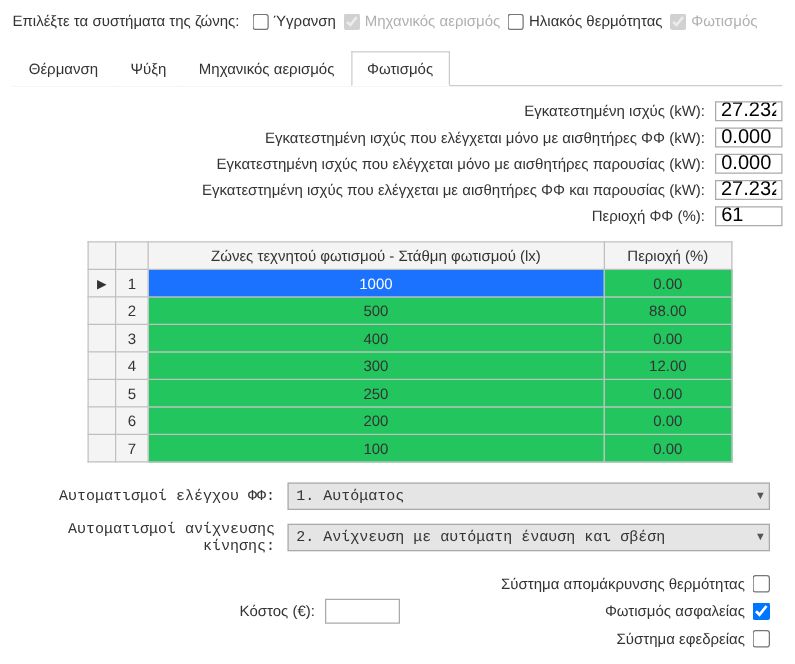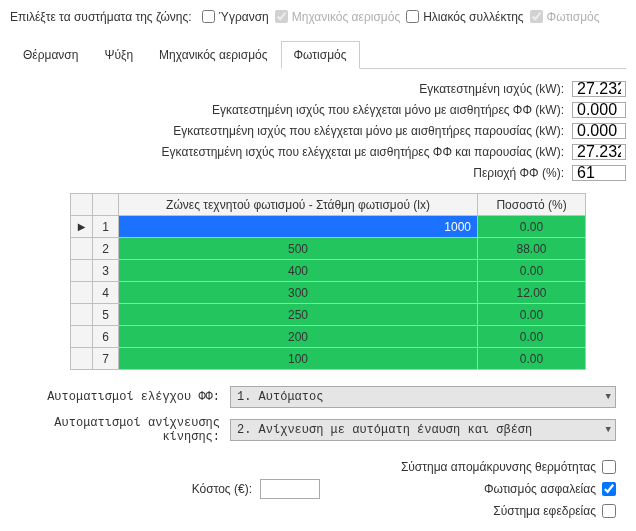--- a/index.html
+++ b/index.html
@@ -20,21 +20,21 @@
   .sys-row {
     display: flex;
     align-items: center;
     gap: 6px;
     margin-bottom: 10px;
     padding: 2px 0 6px 0;
   }
   .sys-label { margin-right: 4px; }
   .chk {
     display: inline-flex;
-    align-items: flex-start;
+    align-items: flex-end;
     gap: 4px;
   }
   .chk input[type=checkbox] {
     width: 13px; height: 13px;
     margin: 0;
   }
   .chk.disabled { color: #b0b0b0; }
   .chk.disabled input { accent-color: #b0b0b0; }
   .tabs {
     display: flex;
@@ -102,21 +102,20 @@
   }
   table.grid .indicator {
     background: #f4f4f4;
     width: 22px;
     text-align: center;
     font-size: 10px;
   }
   table.grid td.sel {
     background: #1a72ff;
     color: #fff;
-    text-align: right;
   }
   .combo-rows {
     display: flex;
     flex-direction: column;
     gap: 8px;
     margin: 0 10px 16px 10px;
     font-family: Liberation Mono, monospace;
   }
   .combo-row {
     display: flex;
@@ -189,21 +188,21 @@
     <label class="chk">
       <input type="checkbox" style="">
       <span>Ύγρανση</span>
     </label>
     <label class="chk disabled">
       <input type="checkbox" checked="" disabled="" style="">
       <span>Μηχανικός αερισμός</span>
     </label>
     <label class="chk">
       <input type="checkbox" style="">
-      <span>Ηλιακός συλλέκτης</span>
+      <span>Ηλιακός θερμότητας</span>
     </label>
     <label class="chk disabled">
       <input type="checkbox" checked="" disabled="" style="">
       <span>Φωτισμός</span>
     </label>
   </div>
 
   <div class="tabs">
     <div class="tab">Θέρμανση</div>
     <div class="tab">Ψύξη</div>
@@ -234,21 +233,21 @@
     </div>
   </div>
 
   <div class="grid-wrap">
     <table class="grid">
       <thead>
         <tr>
           <th class="indicator"></th>
           <th class="rowhdr"></th>
           <th>Ζώνες τεχνητού φωτισμού - Στάθμη φωτισμού (lx)</th>
-          <th>Ποσοστό (%)</th>
+          <th>Περιοχή (%)</th>
         </tr>
       </thead>
       <tbody id="grid-body">
           <tr>
             <td class="indicator">▶</td>
             <td class="rowhdr">1</td>
             <td class="sel">1000</td>
             <td>0.00</td>
           </tr>
           <tr>

